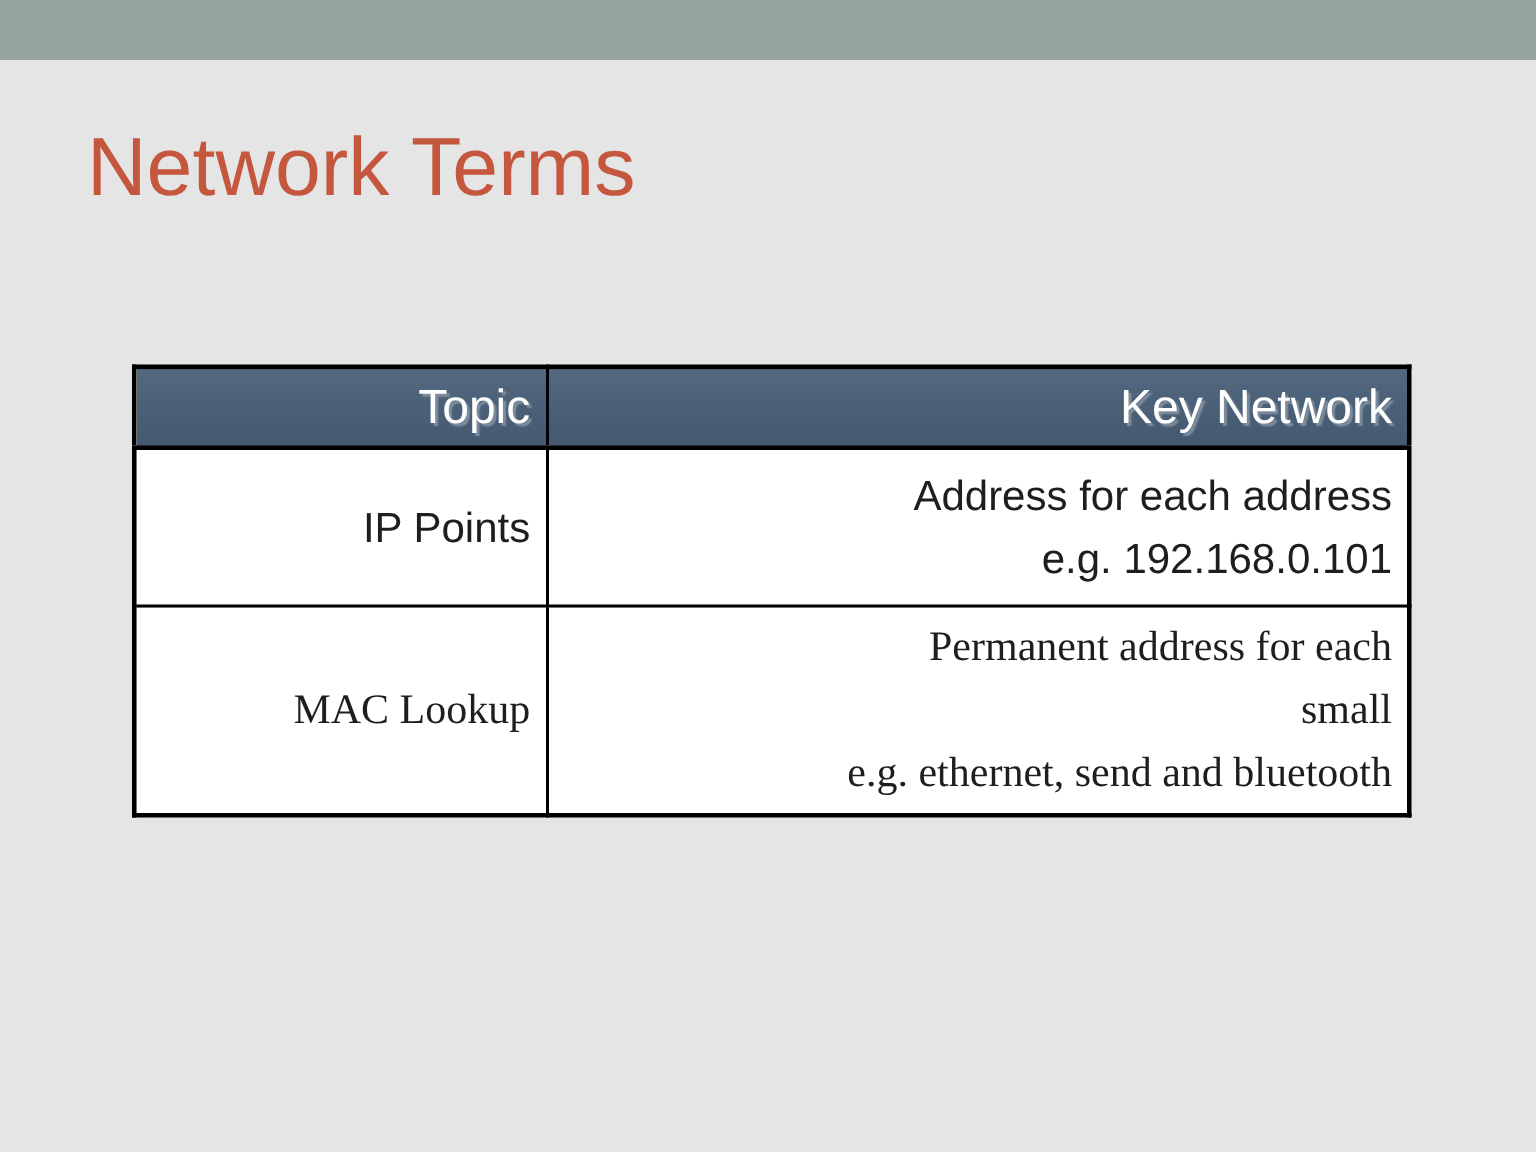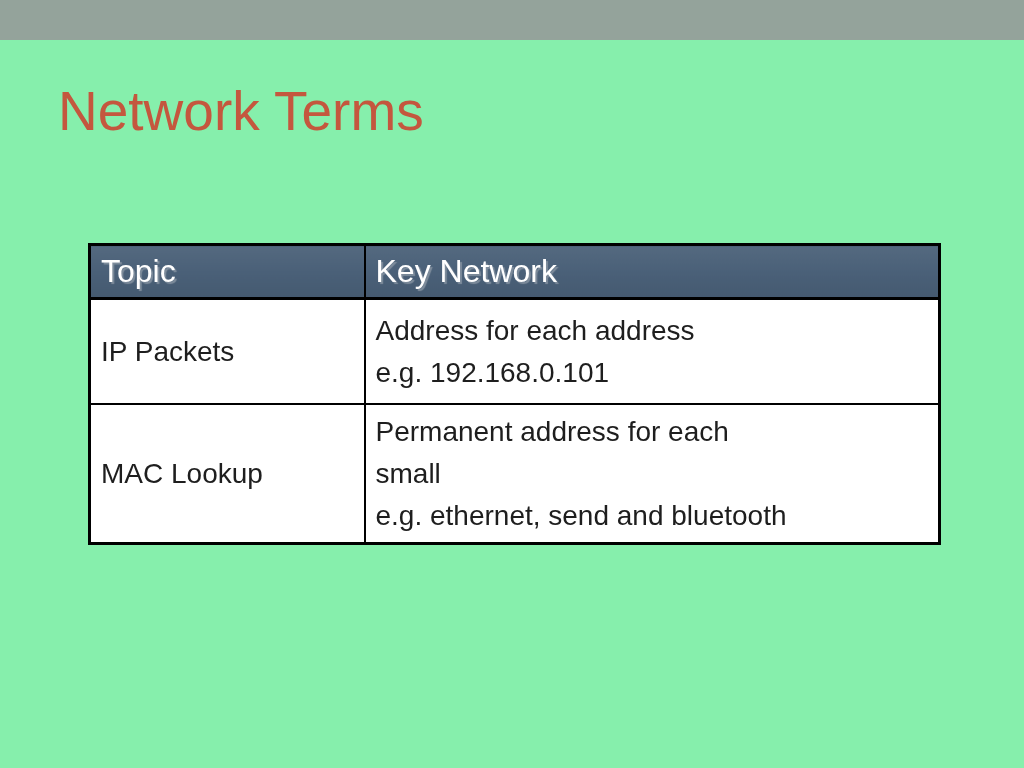--- a/index.html
+++ b/index.html
@@ -8,21 +8,21 @@
     width: 1024px;
     height: 768px;
     background: #ffffff;
     overflow: hidden;
     font-family: "Liberation Sans", sans-serif;
   }
   .slide {
     position: relative;
     width: 1024px;
     height: 768px;
-    background: #86efac;
+    background: #e5e5e5;
   }
   .top-bar {
     position: absolute;
     left: 0;
     top: 0;
     width: 1024px;
     height: 40px;
     background: #94a39b;
   }
   .title {
@@ -42,42 +42,42 @@
     top: 243px;
     width: 850px;
     border-collapse: collapse;
     table-layout: fixed;
     border: 3px solid #000000;
   }
   col.c1 { width: 275px; }
   col.c2 { width: 575px; }
   th, td {
     border: 2px solid #000000;
-    text-align: left;
+    text-align: right;
     vertical-align: middle;
     padding: 2px 10px;
     overflow: hidden;
   }
   thead th {
     height: 47px;
     background: linear-gradient(180deg, #54697f 0%, #4a6078 50%, #455a70 100%);
     color: #ffffff;
     font-size: 32px;
     font-weight: 400;
     text-shadow: 2px 2px 1px rgba(130, 143, 158, 0.95);
     border-bottom: 3px solid #000000;
   }
   tbody td {
     font-size: 28px;
     color: #1e1e1e;
     line-height: 1.5;
     background: #ffffff;
   }
   tr.r0 td { height: 99px; }
-  tr.r1 td { height: 133px; }
+  tr.r1 td { height: 133px; font-family: Liberation Serif, serif; }
   tr.r2 td { height: 101px; }
   tr.r3 td { height: 99px; }
   .kp-line { display: block; }
 </style>
 </head>
 <body>
 
 <div class="slide">
 
   <div class="top-bar"></div>
@@ -90,21 +90,21 @@
       <col class="c2">
     </colgroup>
     <thead>
       <tr>
         <th>Topic</th>
         <th>Key Network</th>
       </tr>
     </thead>
     <tbody>
       <tr class="r0">
-        <td>IP Packets</td>
+        <td>IP Points</td>
         <td>
           <span class="kp-line">Address for each address</span>
           <span class="kp-line">e.g. 192.168.0.101</span>
         </td>
       </tr>
       <tr class="r1">
         <td>MAC Lookup</td>
         <td>
           <span class="kp-line">Permanent address for each</span>
           <span class="kp-line">small</span>

